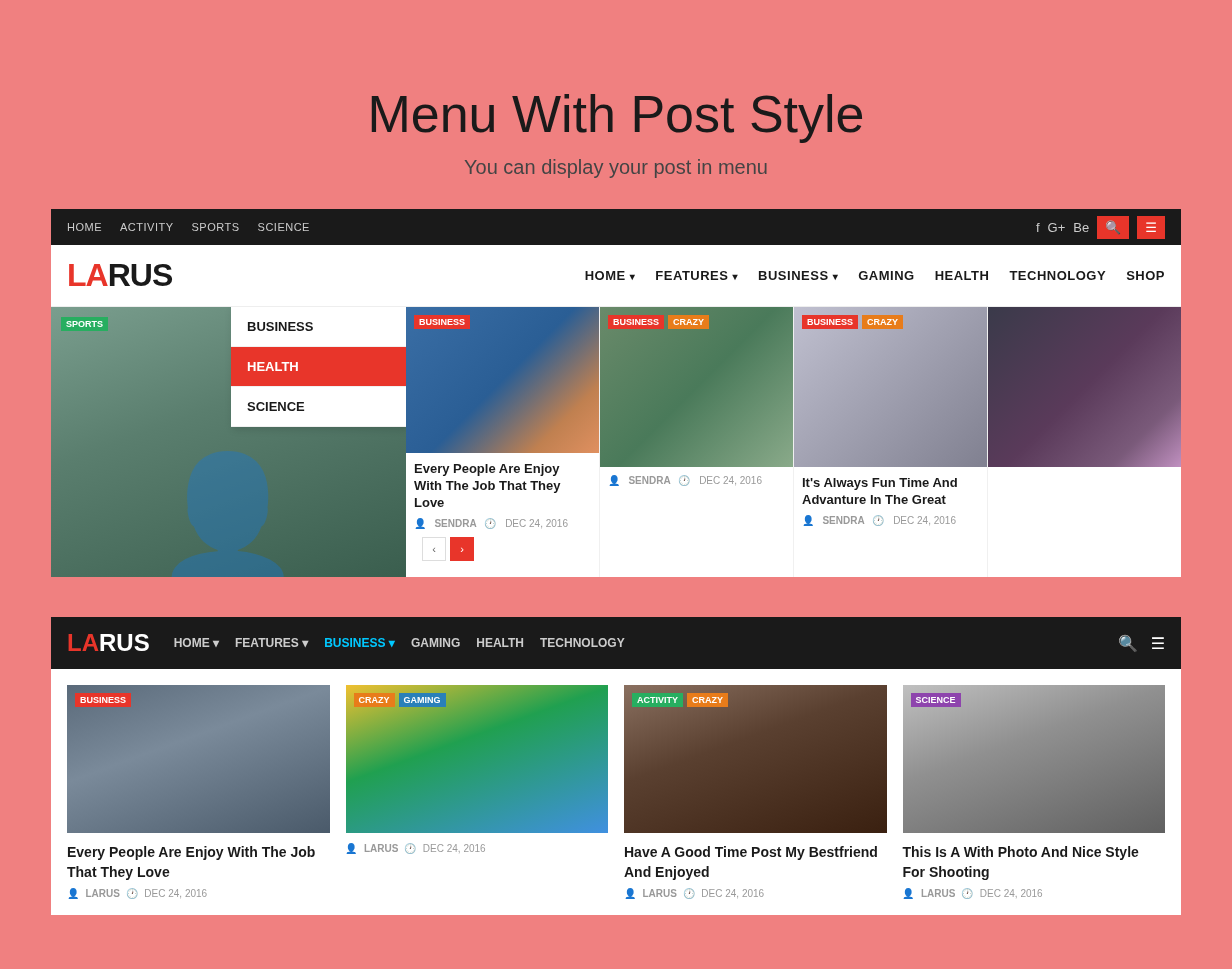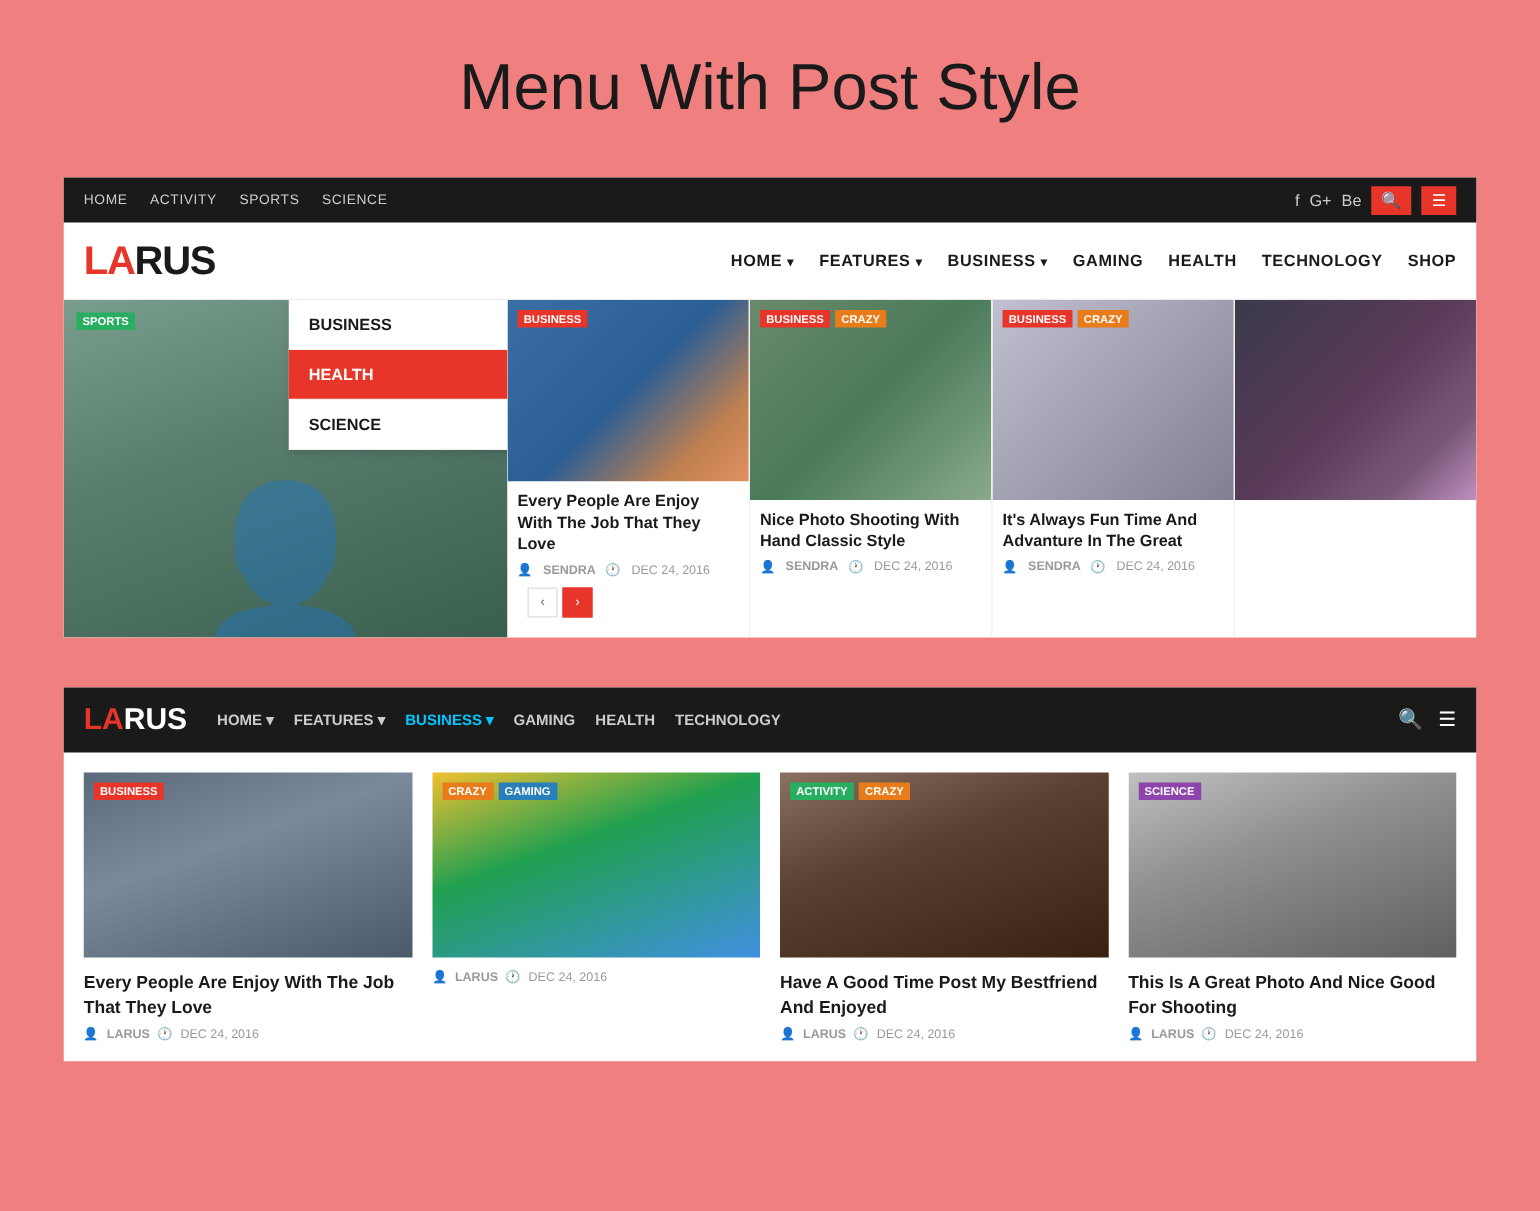--- a/index.html
+++ b/index.html
@@ -2,20 +2,21 @@
 <html><head>
   <meta charset="utf-8">
   <style>
     * { box-sizing: border-box; margin: 0; padding: 0; }
     body { background: #f08080; font-family: Arial, sans-serif; }
 
     
     .hero-header {
       text-align: center;
       padding: 40px 20px 30px;
+      margin-top: 44px;
     }
     .hero-header h1 {
       font-size: 52px;
       font-weight: 400;
       color: #1a1a1a;
       margin-bottom: 12px;
     }
     .hero-header p {
       font-size: 20px;
       color: #444;
@@ -350,20 +351,21 @@
       font-size: 10px;
       color: #999;
     }
     .gc-author { color: #999; font-weight: 700; text-transform: uppercase; }
   </style>
 </head>
 <body>
 
 <div class="hero-header">
   <h1>Menu With Post Style</h1>
+  <p>You can display your post in menu</p>
 </div>
 
 <div class="main-container">
 
   <div class="top-nav">
     <div class="top-nav-left">
       <a>HOME</a>
       <a>ACTIVITY</a>
       <a>SPORTS</a>
       <a>SCIENCE</a>
@@ -429,21 +431,20 @@
       </div>
 
       <div class="article-card">
         <div class="card-img-bg card-img-2">
           <div class="card-badges">
             <span class="badge badge-business">BUSINESS</span>
             <span class="badge badge-crazy">CRAZY</span>
           </div>
         </div>
         <div class="card-content">
-          <div class="card-title">Nice Photo Shooting With Hand Classic Style</div>
           <div class="card-meta">
             <span>👤</span>
             <span class="author">SENDRA</span>
             <span>🕐</span>
             <span>DEC 24, 2016</span>
           </div>
         </div>
       </div>
 
       <div class="article-card">
@@ -540,21 +541,21 @@
         <span>DEC 24, 2016</span>
       </div>
     </div>
 
     <div class="grid-card">
       <div class="grid-card-img gc-img-4">
         <div class="grid-card-badges">
           <span class="badge badge-science">SCIENCE</span>
         </div>
       </div>
-      <div class="grid-card-title">This Is A Great Photo And Nice Good For Shooting</div>
+      <div class="grid-card-title">This Is A With Photo And Nice Style For Shooting</div>
       <div class="grid-card-meta">
         <span>👤</span>
         <span class="gc-author">LARUS</span>
         <span>🕐</span>
         <span>DEC 24, 2016</span>
       </div>
     </div>
 
   </div>
 </div>

